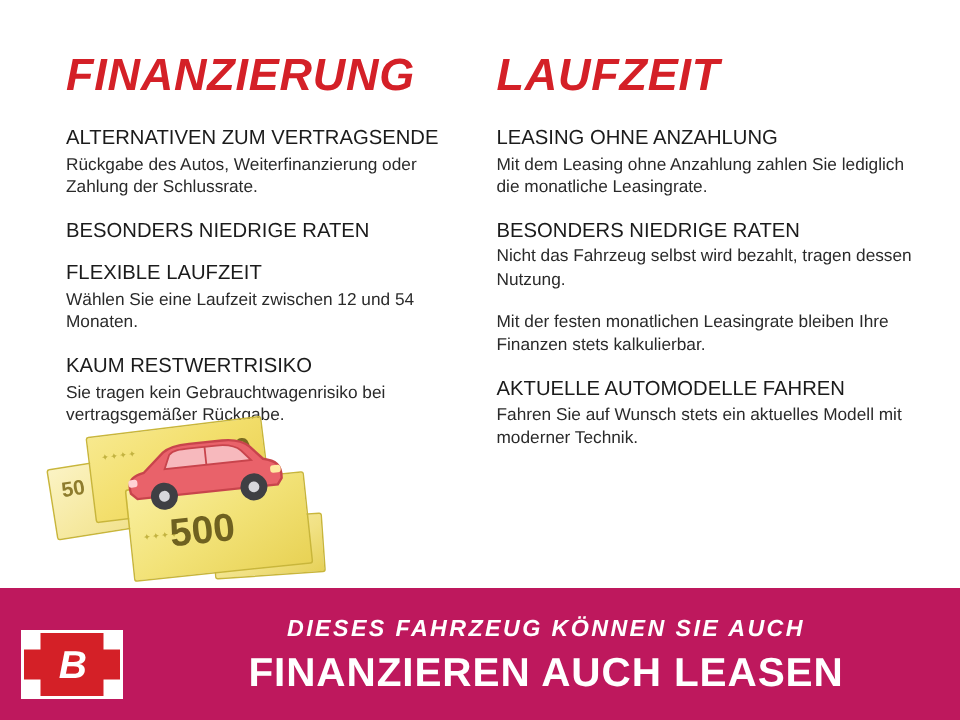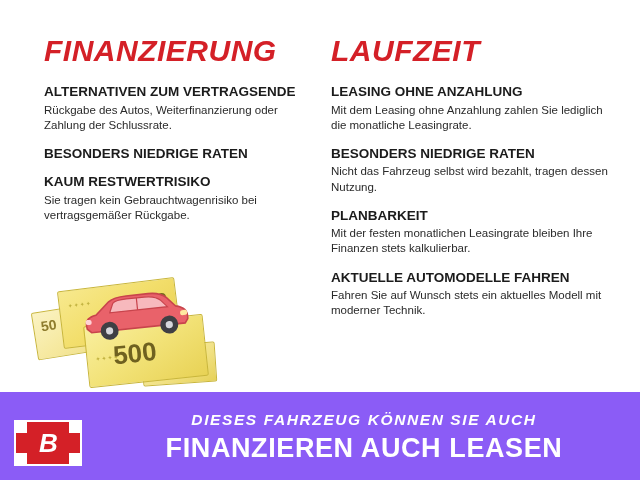--- a/index.html
+++ b/index.html
@@ -43,21 +43,21 @@
     font-weight: bold;
     font-style: italic;
     color: #d42027;
     letter-spacing: 0.5px;
     margin: 0 0 18px 0;
     line-height: 1;
   }
   .block { margin-bottom: 13px; }
   .block-head {
     font-size: 13.5px;
-    font-weight: bold;
+    font-weight: normal;
     color: #1b1b1b;
     line-height: 1.15;
     margin: 0 0 3px 0;
   }
   .block-body {
     font-size: 11.5px;
     color: #2a2a2a;
     line-height: 1.32;
     margin: 0;
   }
@@ -126,21 +126,21 @@
     transform: rotate(-6deg);
   }
 
   
   .footer {
     position: absolute;
     left: 0;
     bottom: 0;
     width: 640px;
     height: 88px;
-    background: #8b5cf6;
+    background: #be185d;
   }
   .footer-inner {
     position: absolute;
     left: 96px;
     top: 0;
     right: 8px;
     height: 88px;
     display: flex;
     flex-direction: column;
     align-items: center;
@@ -216,38 +216,41 @@
       <div class="col-title">FINANZIERUNG</div>
 
       <div class="block">
         <div class="block-head">ALTERNATIVEN ZUM VERTRAGSENDE</div>
         <div class="block-body">Rückgabe des Autos, Weiterfinanzierung oder Zahlung der Schlussrate.</div>
       </div>
       <div class="block">
         <div class="block-head">BESONDERS NIEDRIGE RATEN</div>
       </div>
       <div class="block">
+        <div class="block-head">FLEXIBLE LAUFZEIT</div>
+        <div class="block-body">Wählen Sie eine Laufzeit zwischen 12 und 54 Monaten.</div>
+      </div>
+      <div class="block">
         <div class="block-head">KAUM RESTWERTRISIKO</div>
         <div class="block-body">Sie tragen kein Gebrauchtwagenrisiko bei vertragsgemäßer Rückgabe.</div>
       </div>
     </div>
 
     <div class="col right">
       <div class="col-title">LAUFZEIT</div>
 
       <div class="block">
         <div class="block-head">LEASING OHNE ANZAHLUNG</div>
         <div class="block-body">Mit dem Leasing ohne Anzahlung zahlen Sie lediglich die monatliche Leasingrate.</div>
       </div>
       <div class="block">
         <div class="block-head">BESONDERS NIEDRIGE RATEN</div>
         <div class="block-body">Nicht das Fahrzeug selbst wird bezahlt, tragen dessen Nutzung.</div>
       </div>
       <div class="block">
-        <div class="block-head">PLANBARKEIT</div>
         <div class="block-body">Mit der festen monatlichen Leasingrate bleiben Ihre Finanzen stets kalkulierbar.</div>
       </div>
       <div class="block">
         <div class="block-head">AKTUELLE AUTOMODELLE FAHREN</div>
         <div class="block-body">Fahren Sie auf Wunsch stets ein aktuelles Modell mit moderner Technik.</div>
       </div>
     </div>
   </div>
 
   <div class="art">

